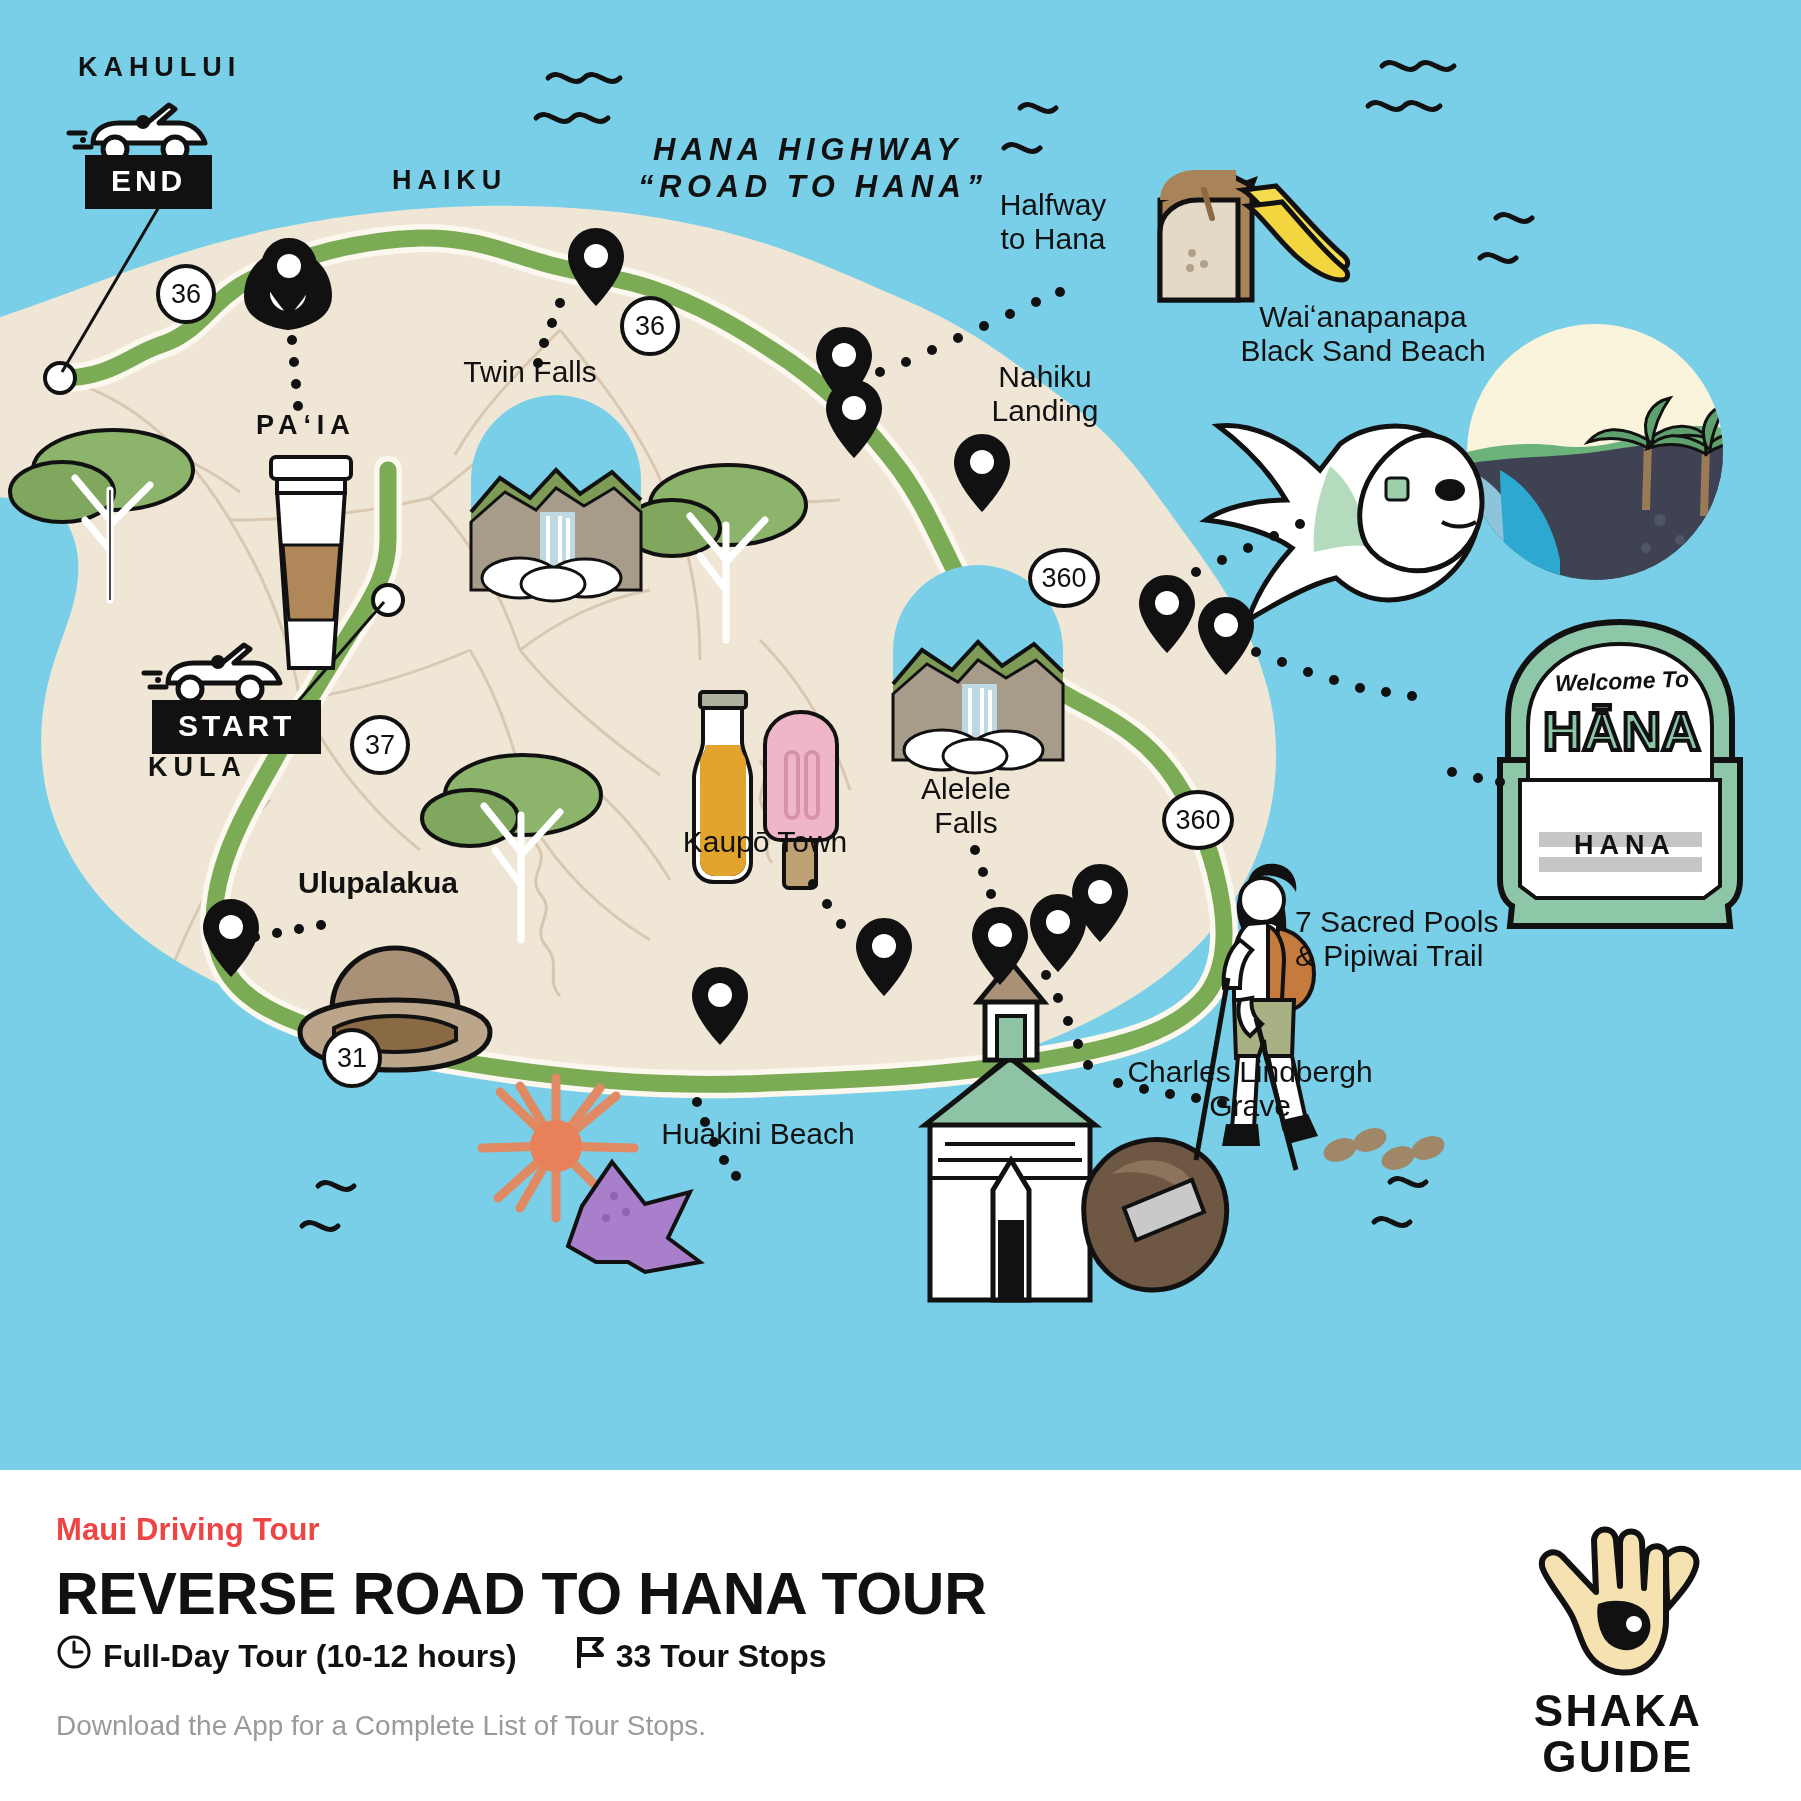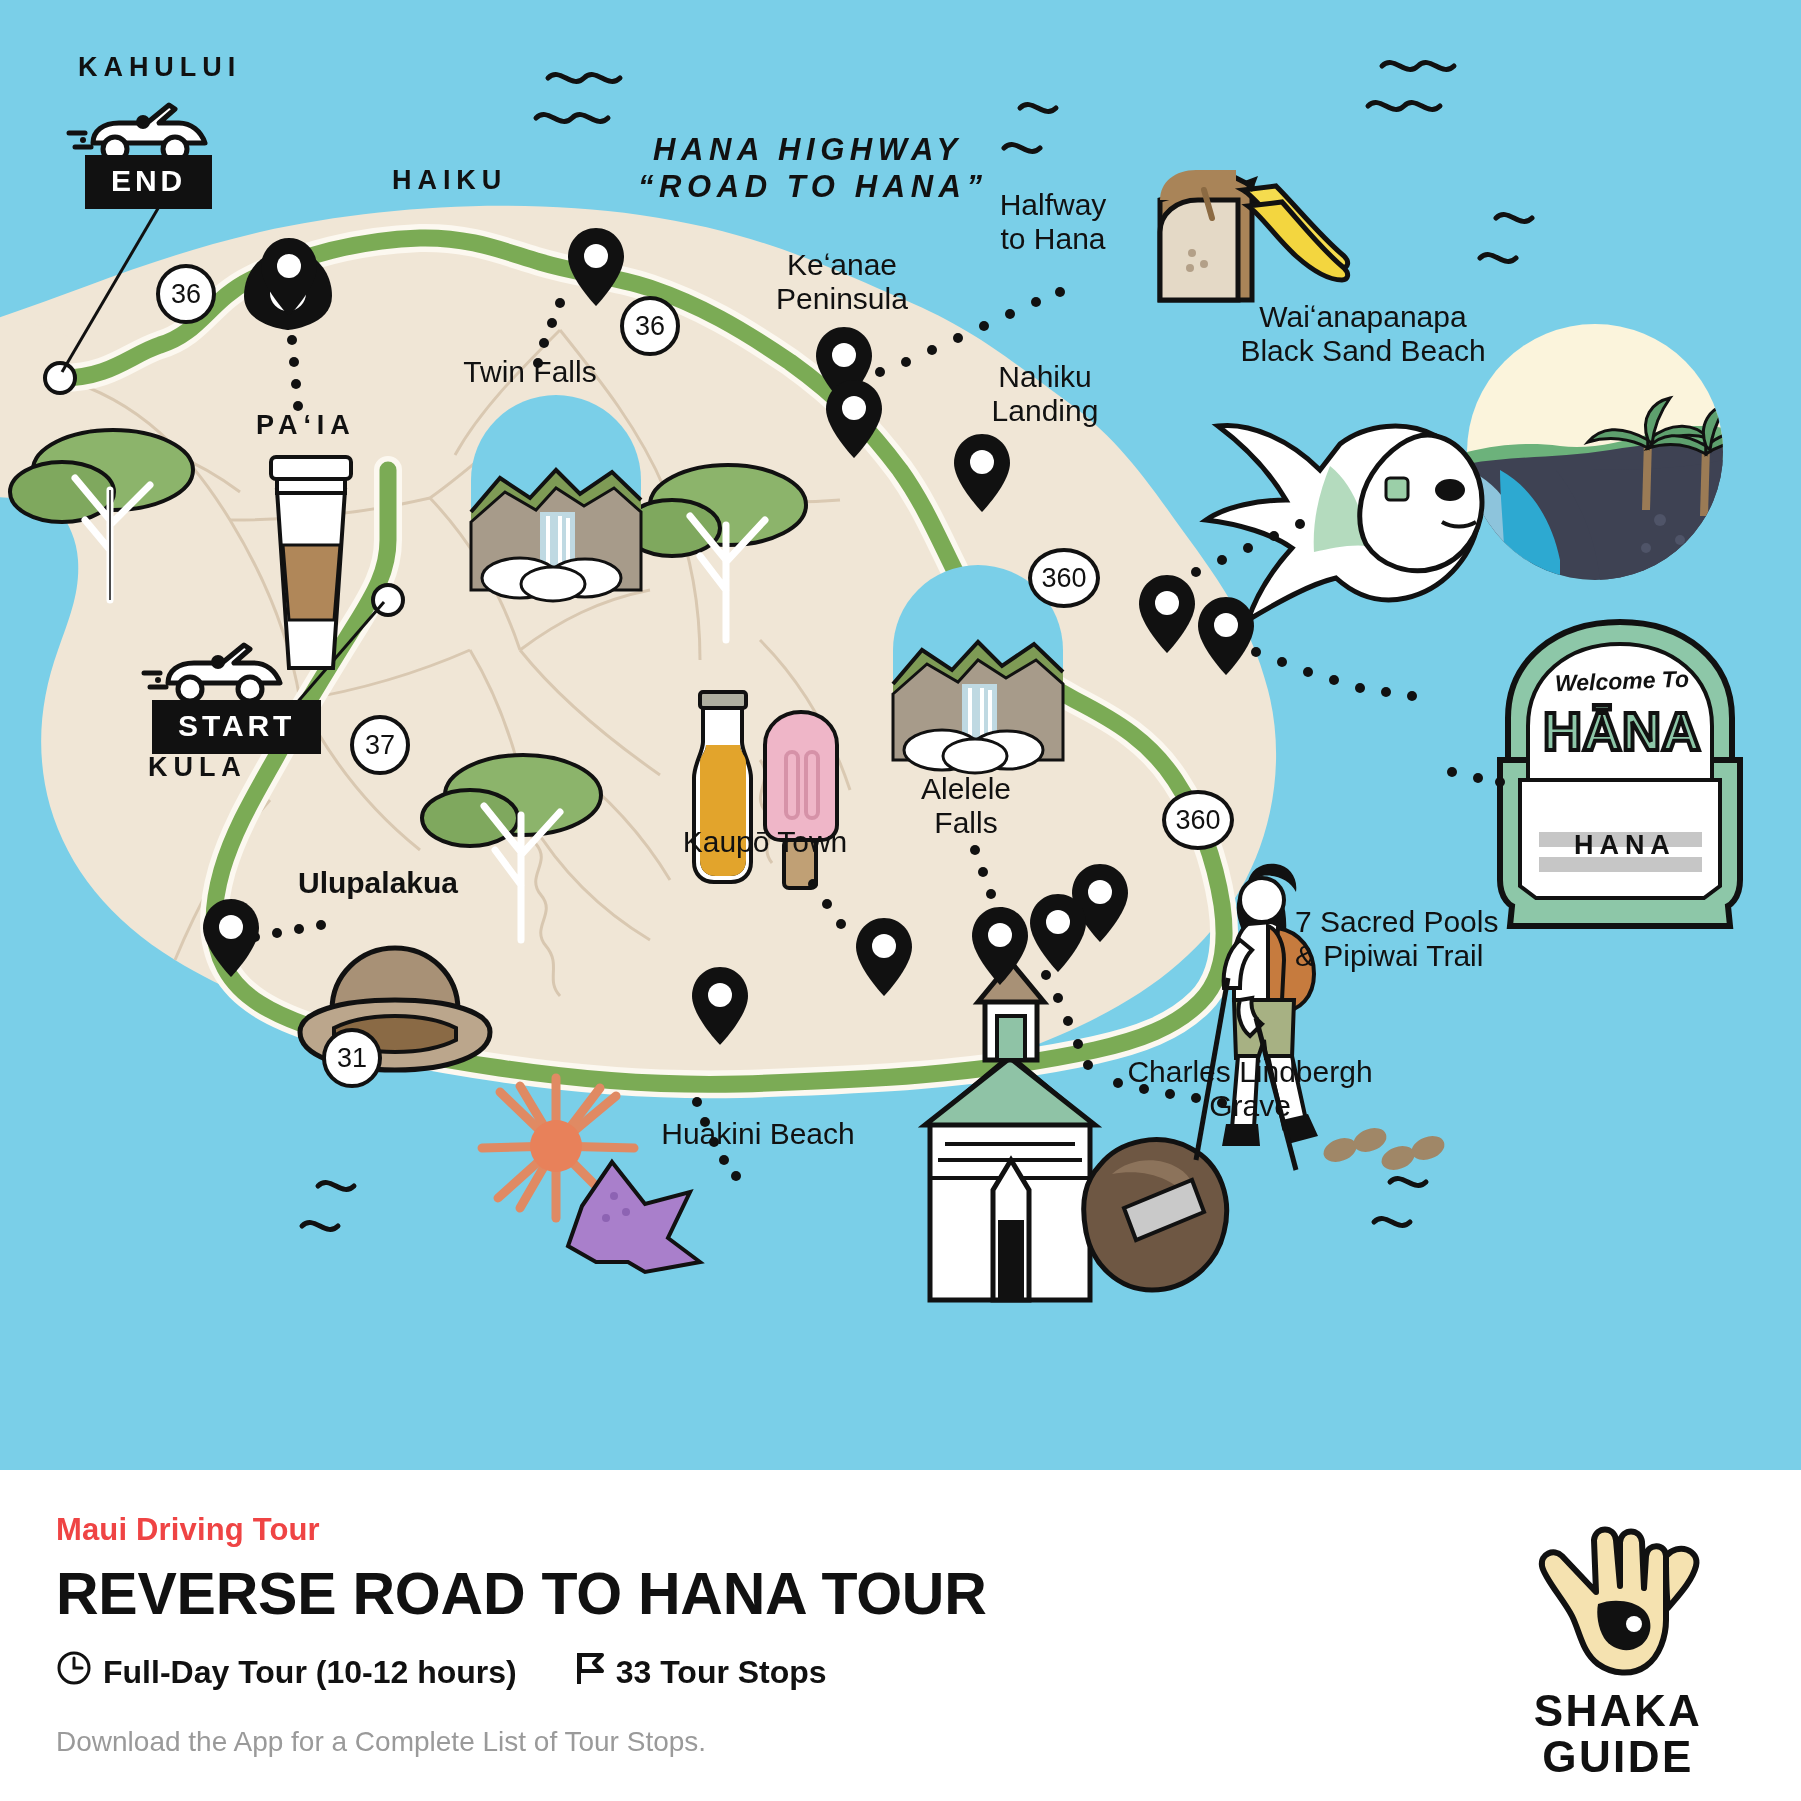--- a/index.html
+++ b/index.html
@@ -53,21 +53,21 @@
 
   
   #footer {
     position:absolute; left:0; top:1470px;
     width:1801px; height:331px;
     background:#fff;
     padding:42px 56px 0 56px;
   }
   .f-kicker { color:#ef4444; font-size:31px; font-weight:700; letter-spacing:.005em; }
   .f-title { color:#111; font-size:59px; font-weight:700; letter-spacing:-.004em; margin-top:12px; }
-  .f-meta { display:flex; align-items:center; gap:18px; margin-top:22px; color:#111; font-size:32px; font-weight:700; }
+  .f-meta { display:flex; align-items:center; gap:18px; margin-top:6px; color:#111; font-size:32px; font-weight:700; }
   .f-meta .grp { display:flex; align-items:center; gap:11px; }
   .f-note { color:#9a9a9a; font-size:28px; margin-top:32px; font-weight:400;}
   #brand {
     position:absolute; right:58px; top:42px; width:250px;
     text-align:center;
   }
   #brand .bword {
     font-size:44px; font-weight:700; color:#111; letter-spacing:.055em; line-height:1.04;
   }
 </style>
@@ -632,22 +632,20 @@
     <div class="lbl town" style="left:78px;  top:52px;">KAHULUI</div>
     <div class="lbl town" style="left:392px; top:165px;">HAIKU</div>
     <div class="lbl town" style="left:256px; top:410px;">PAʻIA</div>
     <div class="lbl town" style="left:148px; top:752px;">KULA</div>
     <div class="lbl town" style="left:1574px;top:830px;">HANA</div>
 
     <div class="lbl hwytitle" style="left:648px; top:133px; width:320px;">HANA HIGHWAY</div>
     <div class="lbl hwytitle" style="left:638px; top:170px; width:340px;">“ROAD TO HANA”</div>
 
     <div class="lbl place" style="left:400px; top:355px; width:260px;">Twin Falls</div>
-    <div class="lbl place" style="left:712px; top:248px; width:260px;">Keʻanae
-Peninsula</div>
     <div class="lbl place" style="left:948px; top:188px; width:210px;">Halfway
 to Hana</div>
     <div class="lbl place" style="left:930px; top:360px; width:230px;">Nahiku
 Landing</div>
     <div class="lbl place" style="left:1128px;top:300px; width:470px;">Waiʻanapanapa
 Black Sand Beach</div>
     <div class="lbl place" style="left:866px; top:772px; width:200px;">Alelele
 Falls</div>
     <div class="lbl place" style="left:640px; top:825px; width:250px;">Kaupō Town</div>
     <div class="lbl place" style="left:228px; top:866px; width:300px;font-weight:bold;">Ulupalakua</div>

